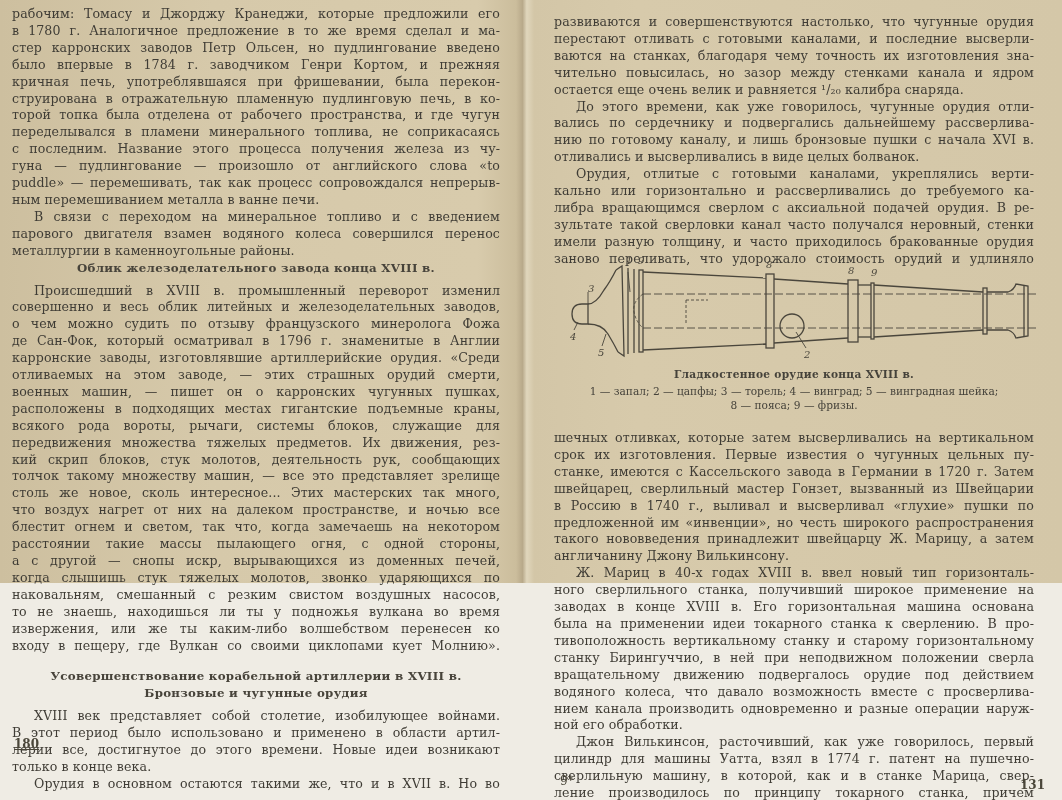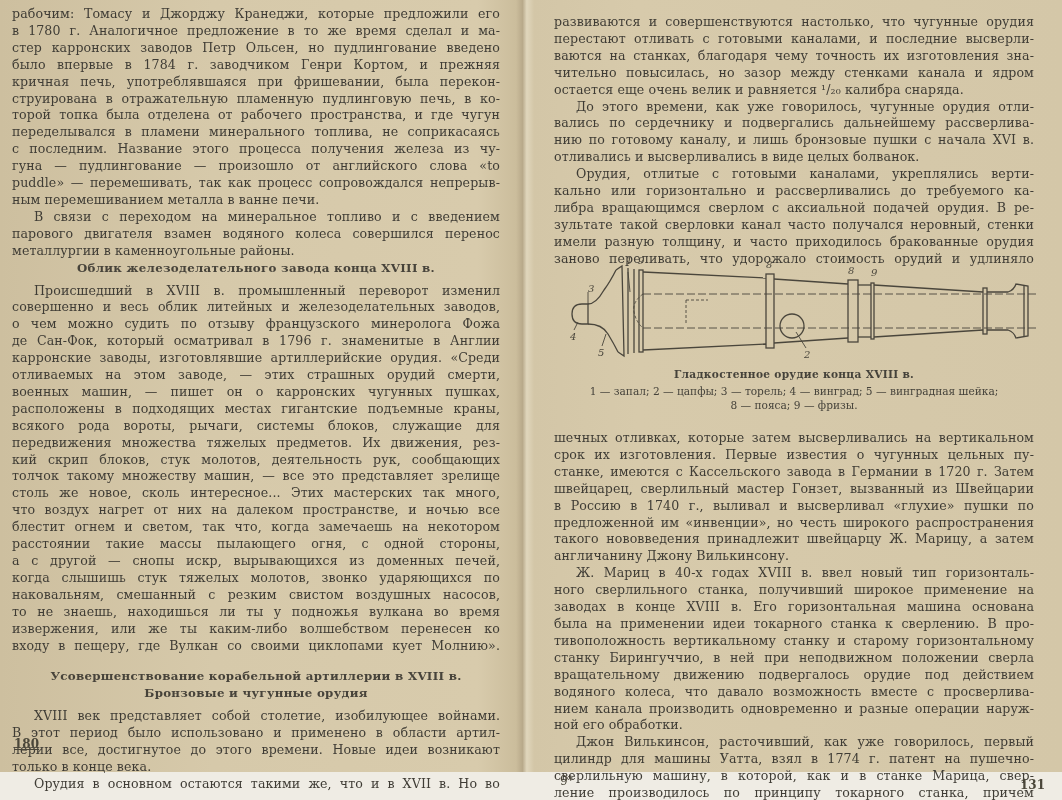--- a/index.html
+++ b/index.html
@@ -3,21 +3,21 @@
 <meta charset="utf-8">
 <style>
   html, body { margin: 0; padding: 0; }
   body {
     width: 1062px; height: 800px; overflow: hidden;
     background: #efece4;
     font-family: "DejaVu Serif", serif;
     color: #3c3a34;
   }
   .spread {
-    position: absolute; left: 0; top: 0; width: 1062px; height: 772px;
+    position: absolute; left: 0; top: 0; width: 1062px; height: 583px;
     background: linear-gradient(90deg, #cdbf9f 0%, #d6c9aa 20%, #d8cbac 45%, #cbbd9c 48.6%, #b8a98a 49.2%, #e0d6bc 49.6%, #d3c6a7 50.3%, #d7caab 60%, #d4c7a8 100%);
   }
   .page {
     position: absolute; top: 0; height: 792px;
   }
   .page.left { left: 0; width: 516px; }
   .page.right { left: 520px; width: 542px; }
   .text {
     position: absolute;
     font-size: 12.6px; line-height: 16.9px;

